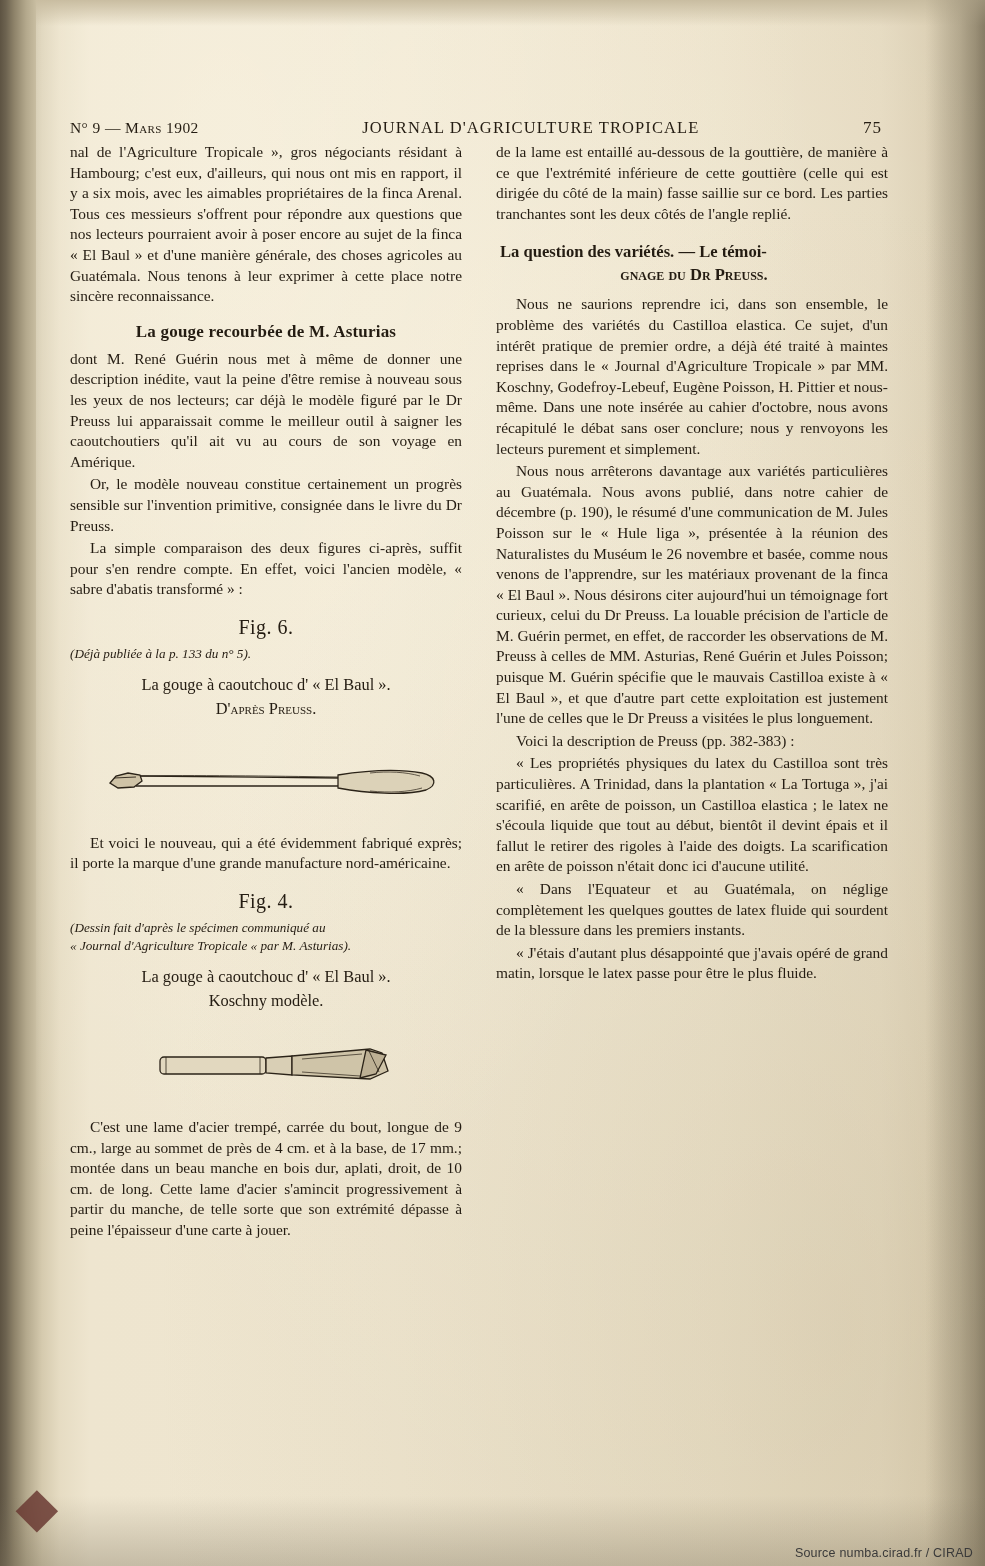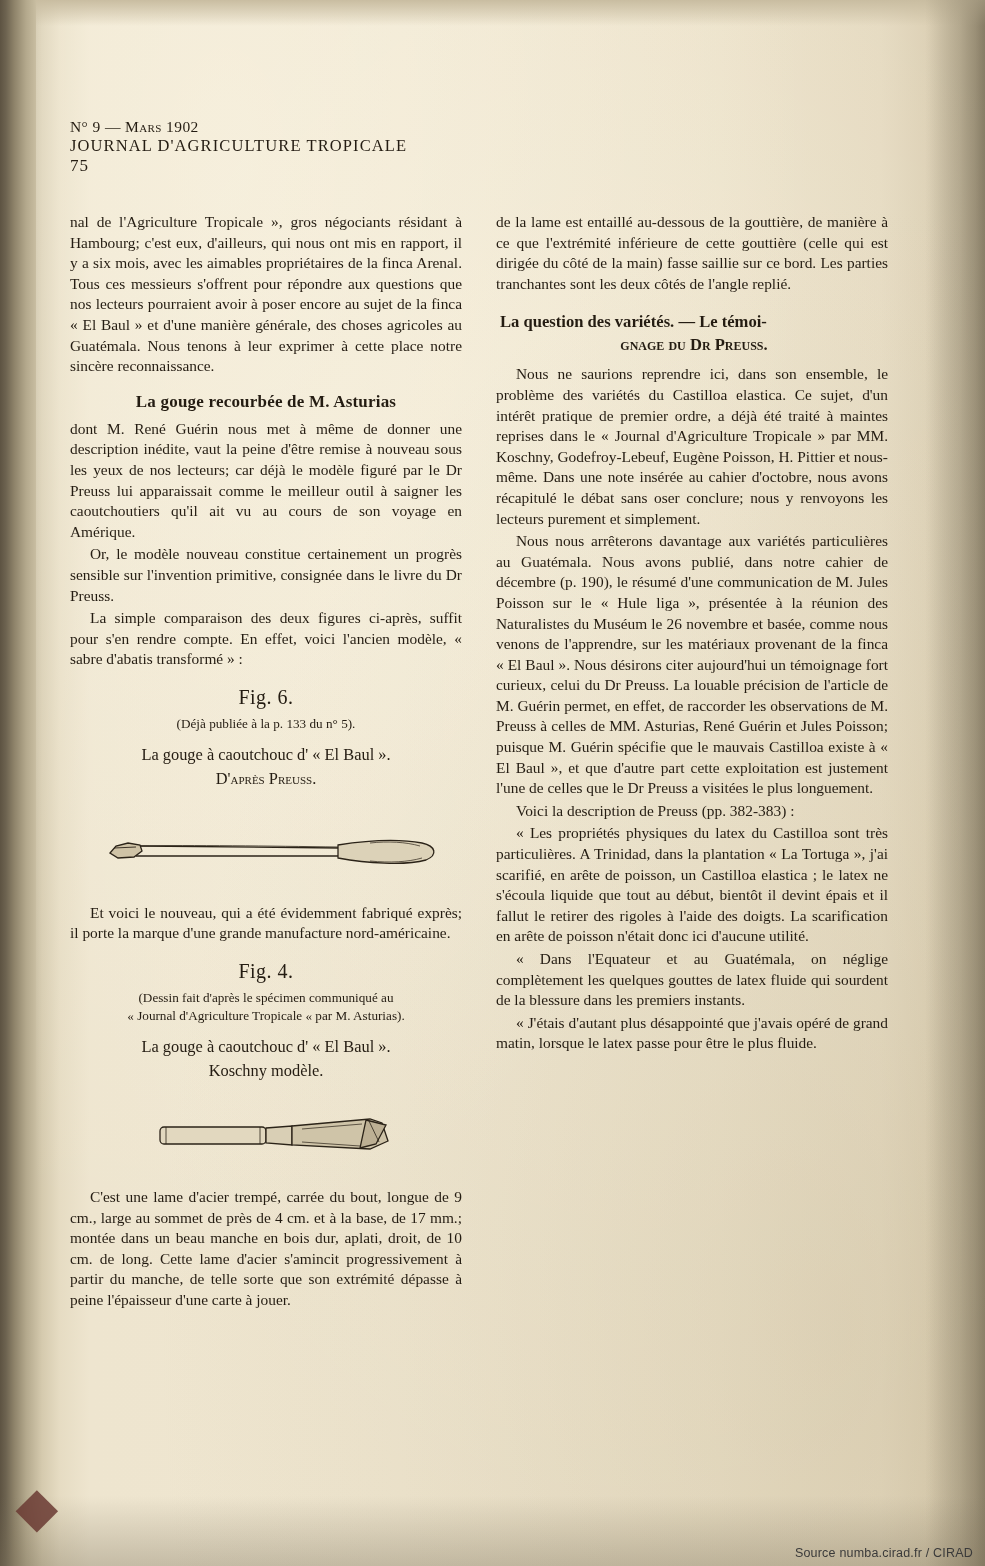--- a/index.html
+++ b/index.html
@@ -74,22 +74,21 @@
   }
 
   
   .running-head {
     display: flex;
     align-items: baseline;
     justify-content: space-between;
     font-size: 15.5px;
     letter-spacing: 0.4px;
     padding-bottom: 4px;
-    margin-bottom: 32px;
-    flex-direction: column;
+    margin-bottom: 0;
   }
   .rh-left { white-space: nowrap; }
   .rh-center {
     flex: 1;
     text-align: center;
     font-size: 16.5px;
     letter-spacing: 1.1px;
   }
   .rh-right {
     white-space: nowrap;
@@ -139,24 +138,24 @@
     text-align: center;
   }
 
   .fig-label {
     text-align: center;
     font-size: 20px;
     margin: 16px 0 6px 0;
     letter-spacing: 0.5px;
   }
   .fig-note {
-    text-align: center;
     font-size: 13.2px;
     margin: 0 0 10px 0;
     line-height: 18px;
+    font-style: italic;
   }
   .fig-caption {
     text-align: center;
     font-size: 16.4px;
     line-height: 24px;
     margin: 6px 0 4px 0;
   }
   .fig-caption .l2 { display: block; }
 
   .figure-box {

